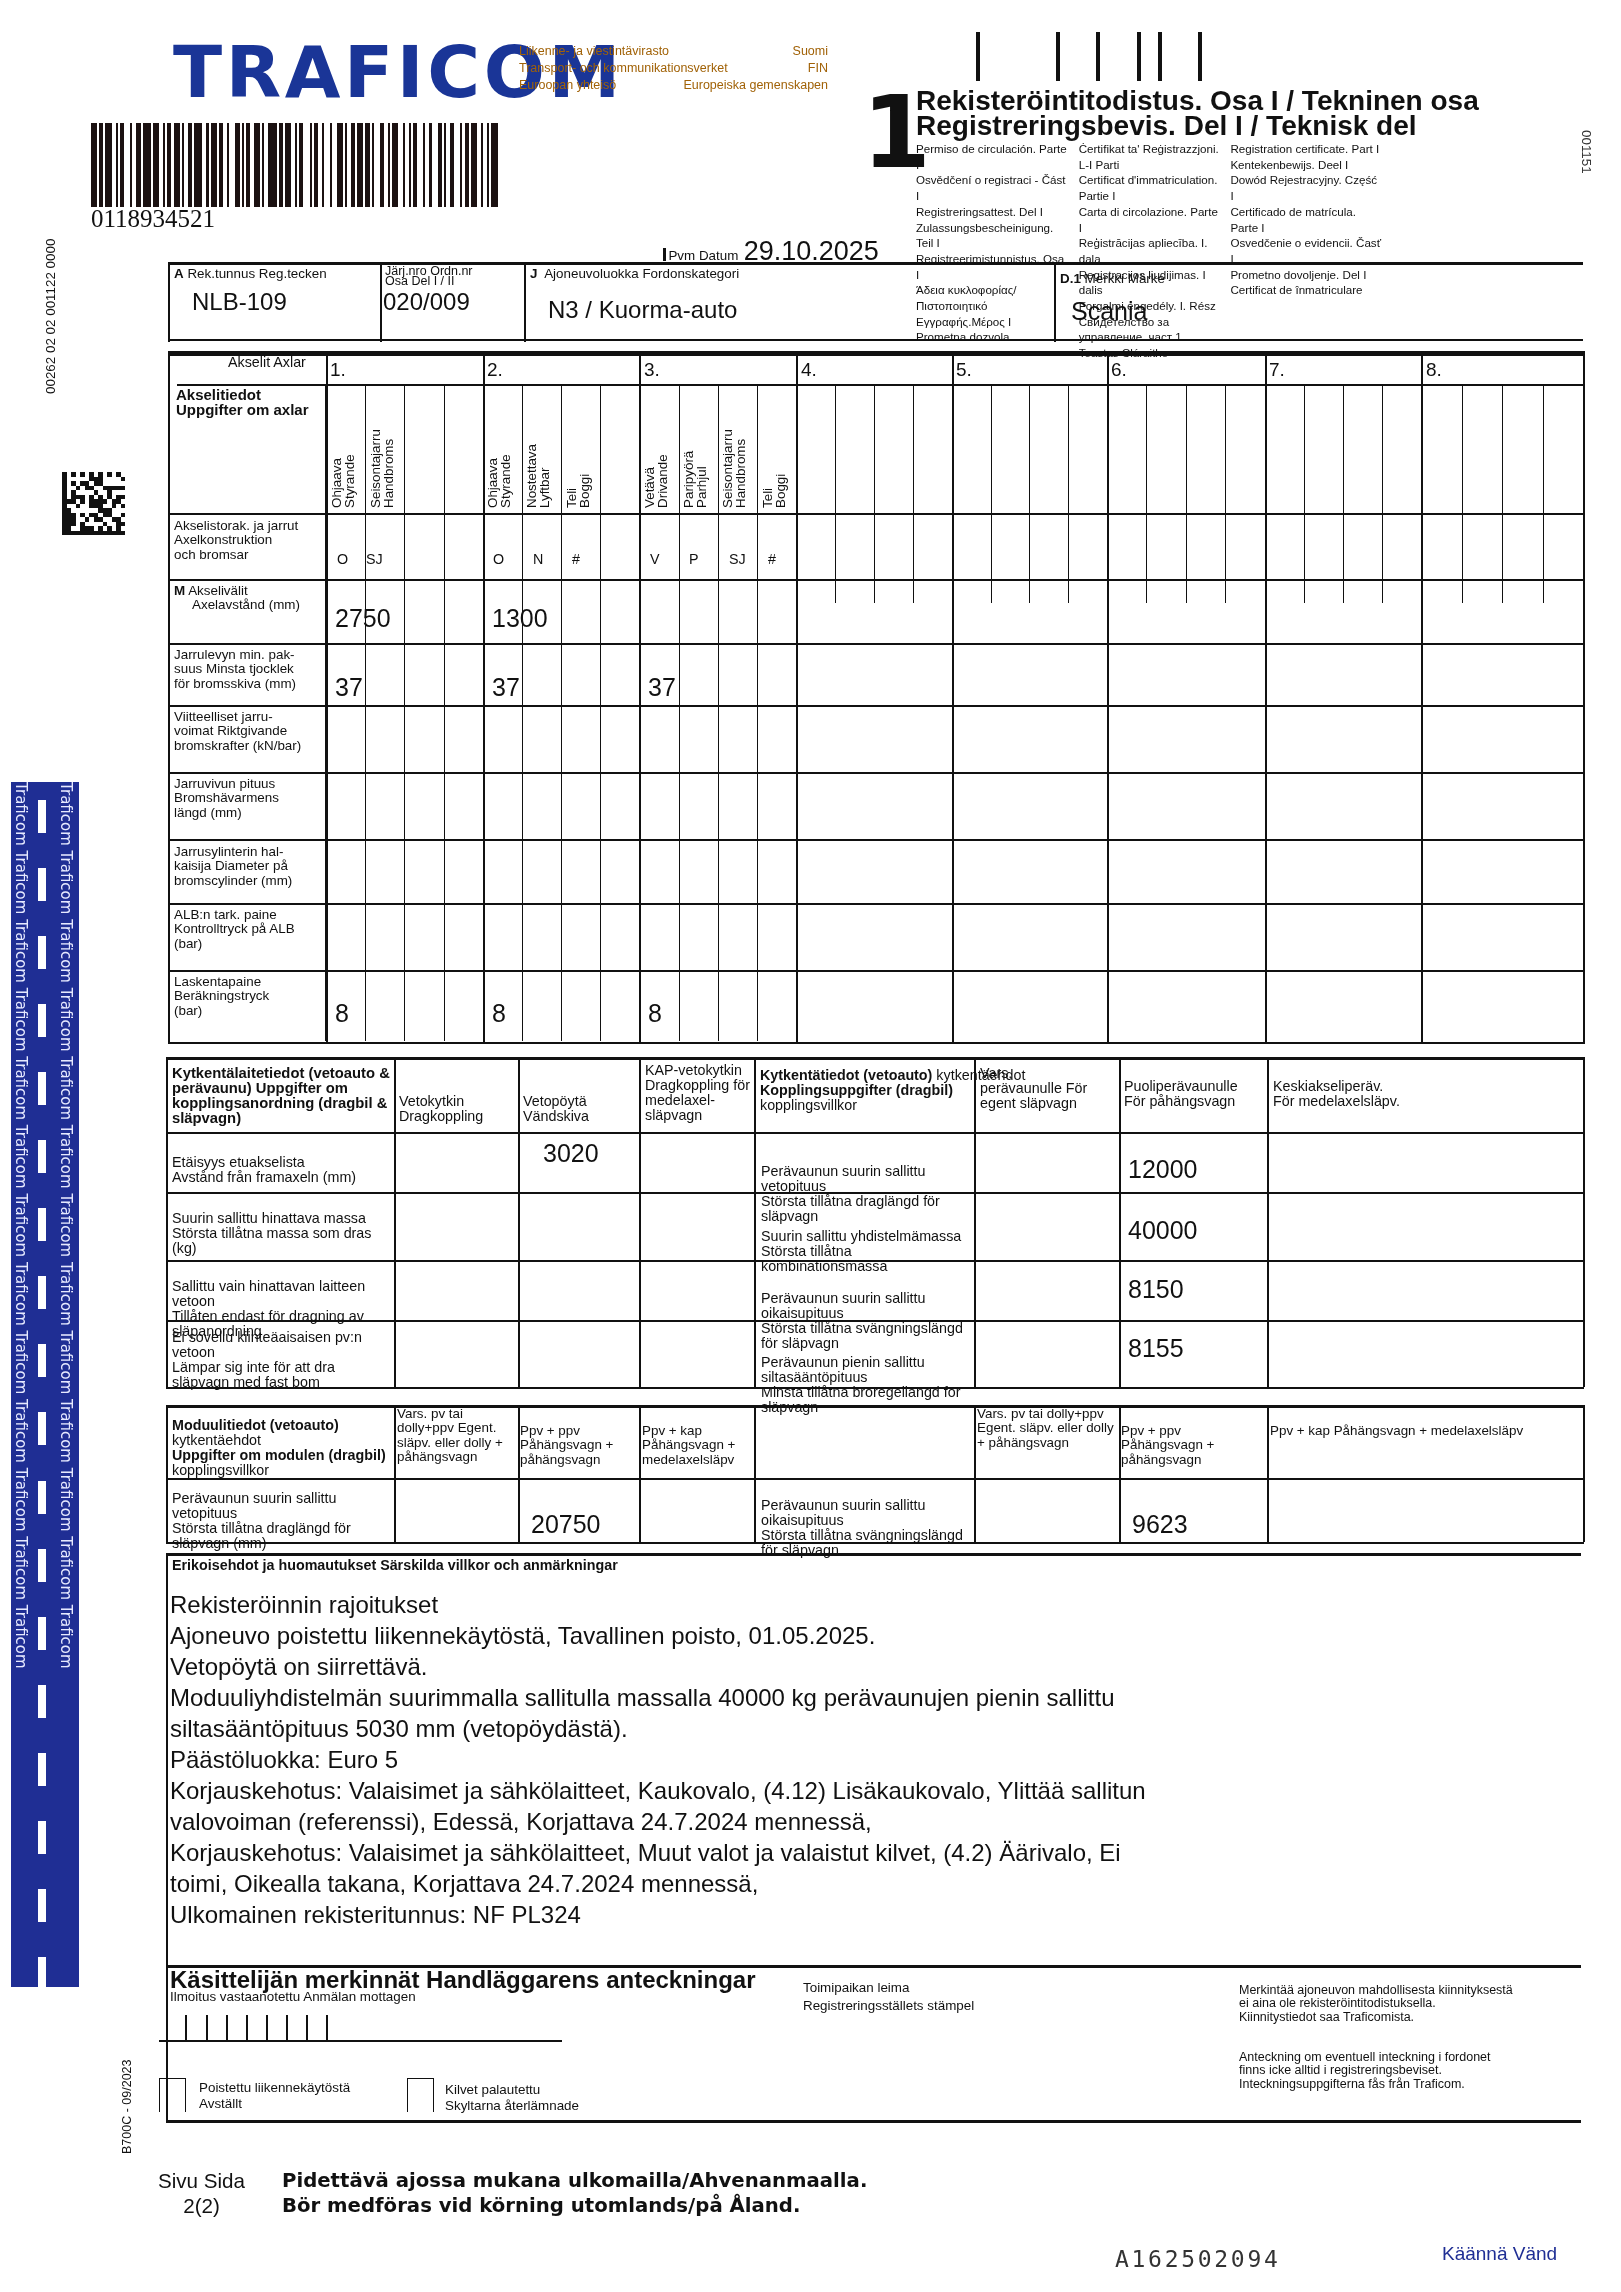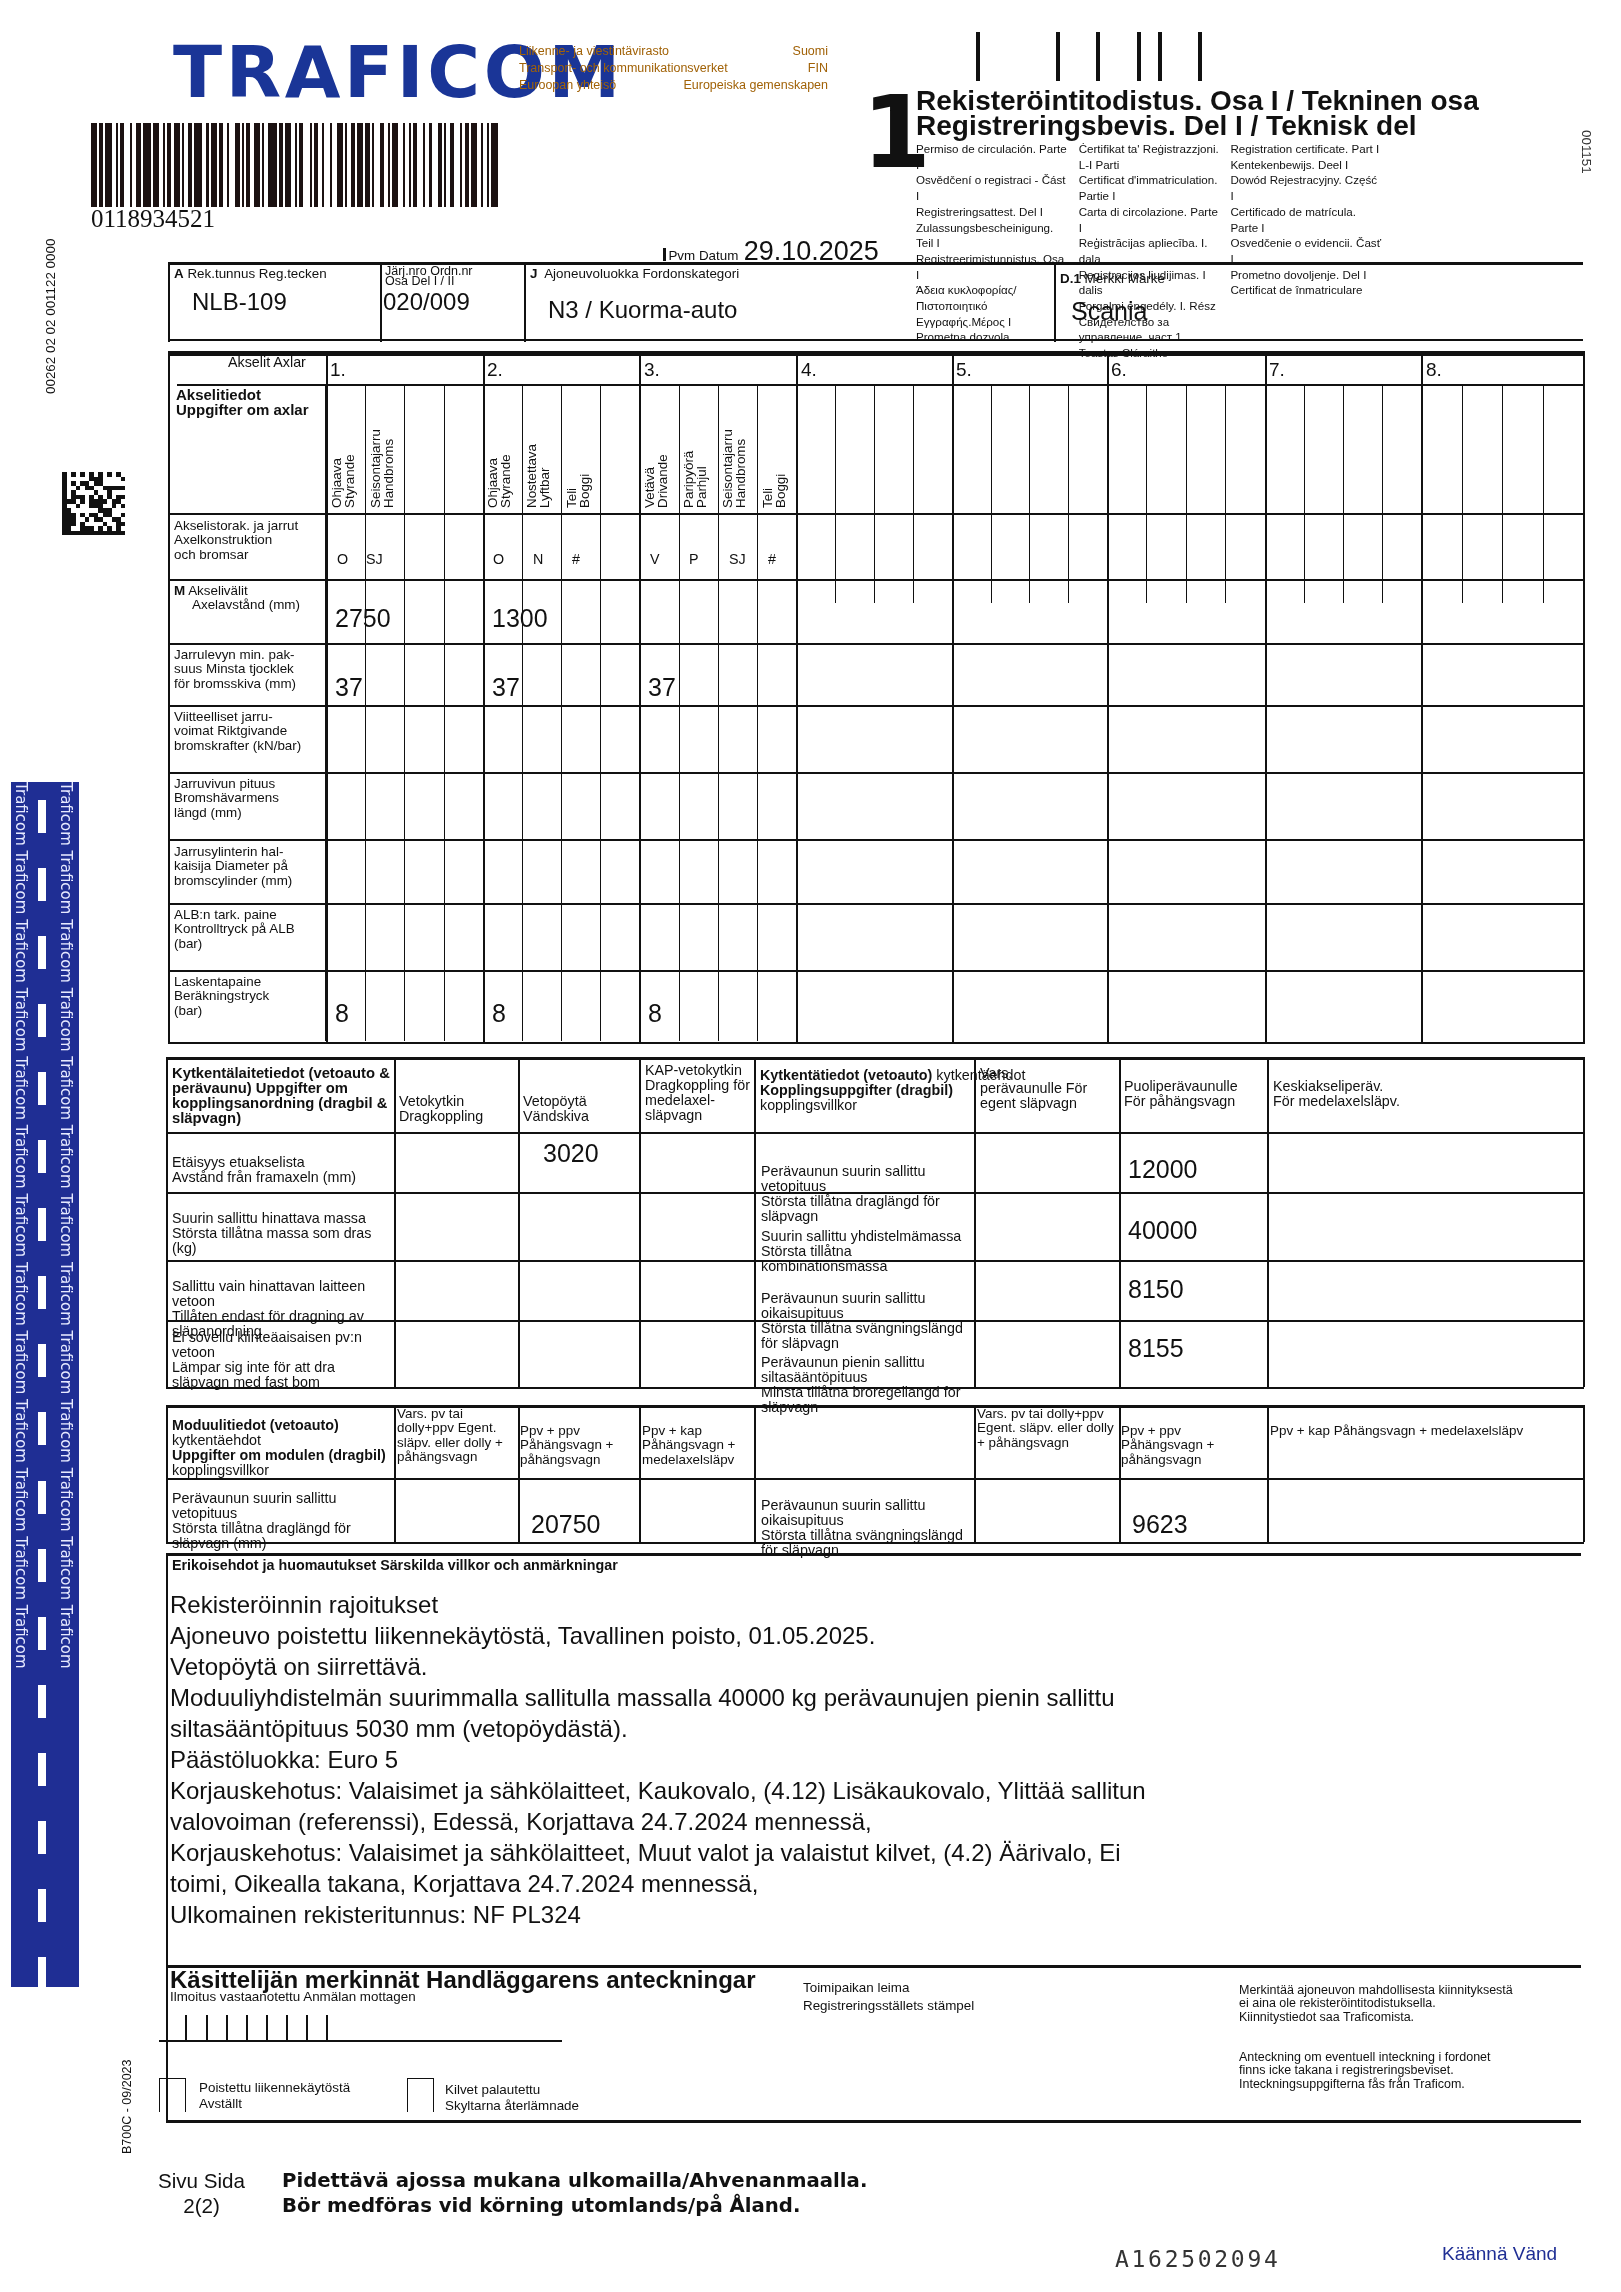--- a/index.html
+++ b/index.html
@@ -766,21 +766,21 @@
     <div>Skyltarna återlämnade</div>
   </div>
 
 <div class="lbl" style="left:1239px;top:1984px;font-family:'Liberation Sans',sans-serif;font-size:12.5px;line-height:13.4px;">
   <div>Merkintää ajoneuvon mahdollisesta kiinnityksestä</div>
     <div>ei aina ole rekisteröintitodistuksella.</div>
     <div>Kiinnitystiedot saa Traficomista.</div>
 </div>
 <div class="lbl" style="left:1239px;top:2051px;font-family:'Liberation Sans',sans-serif;font-size:12.5px;line-height:13.4px;">
   <div>Anteckning om eventuell inteckning i fordonet</div>
-    <div>finns icke takana i registreringsbeviset.</div>
+    <div>finns icke alltid i registreringsbeviset.</div>
     <div>Inteckningsuppgifterna fås från Traficom.</div>
 </div>
 
 <div class="abs form-code" style="top:2154px;">B700C - 09/2023</div>
 <div class="abs footer-sivu">
     <div>Sivu Sida</div>
     <div>2(2)</div>
   </div>
 <div class="abs footer-msg">
     <div>Pidettävä ajossa mukana ulkomailla/Ahvenanmaalla.</div>

